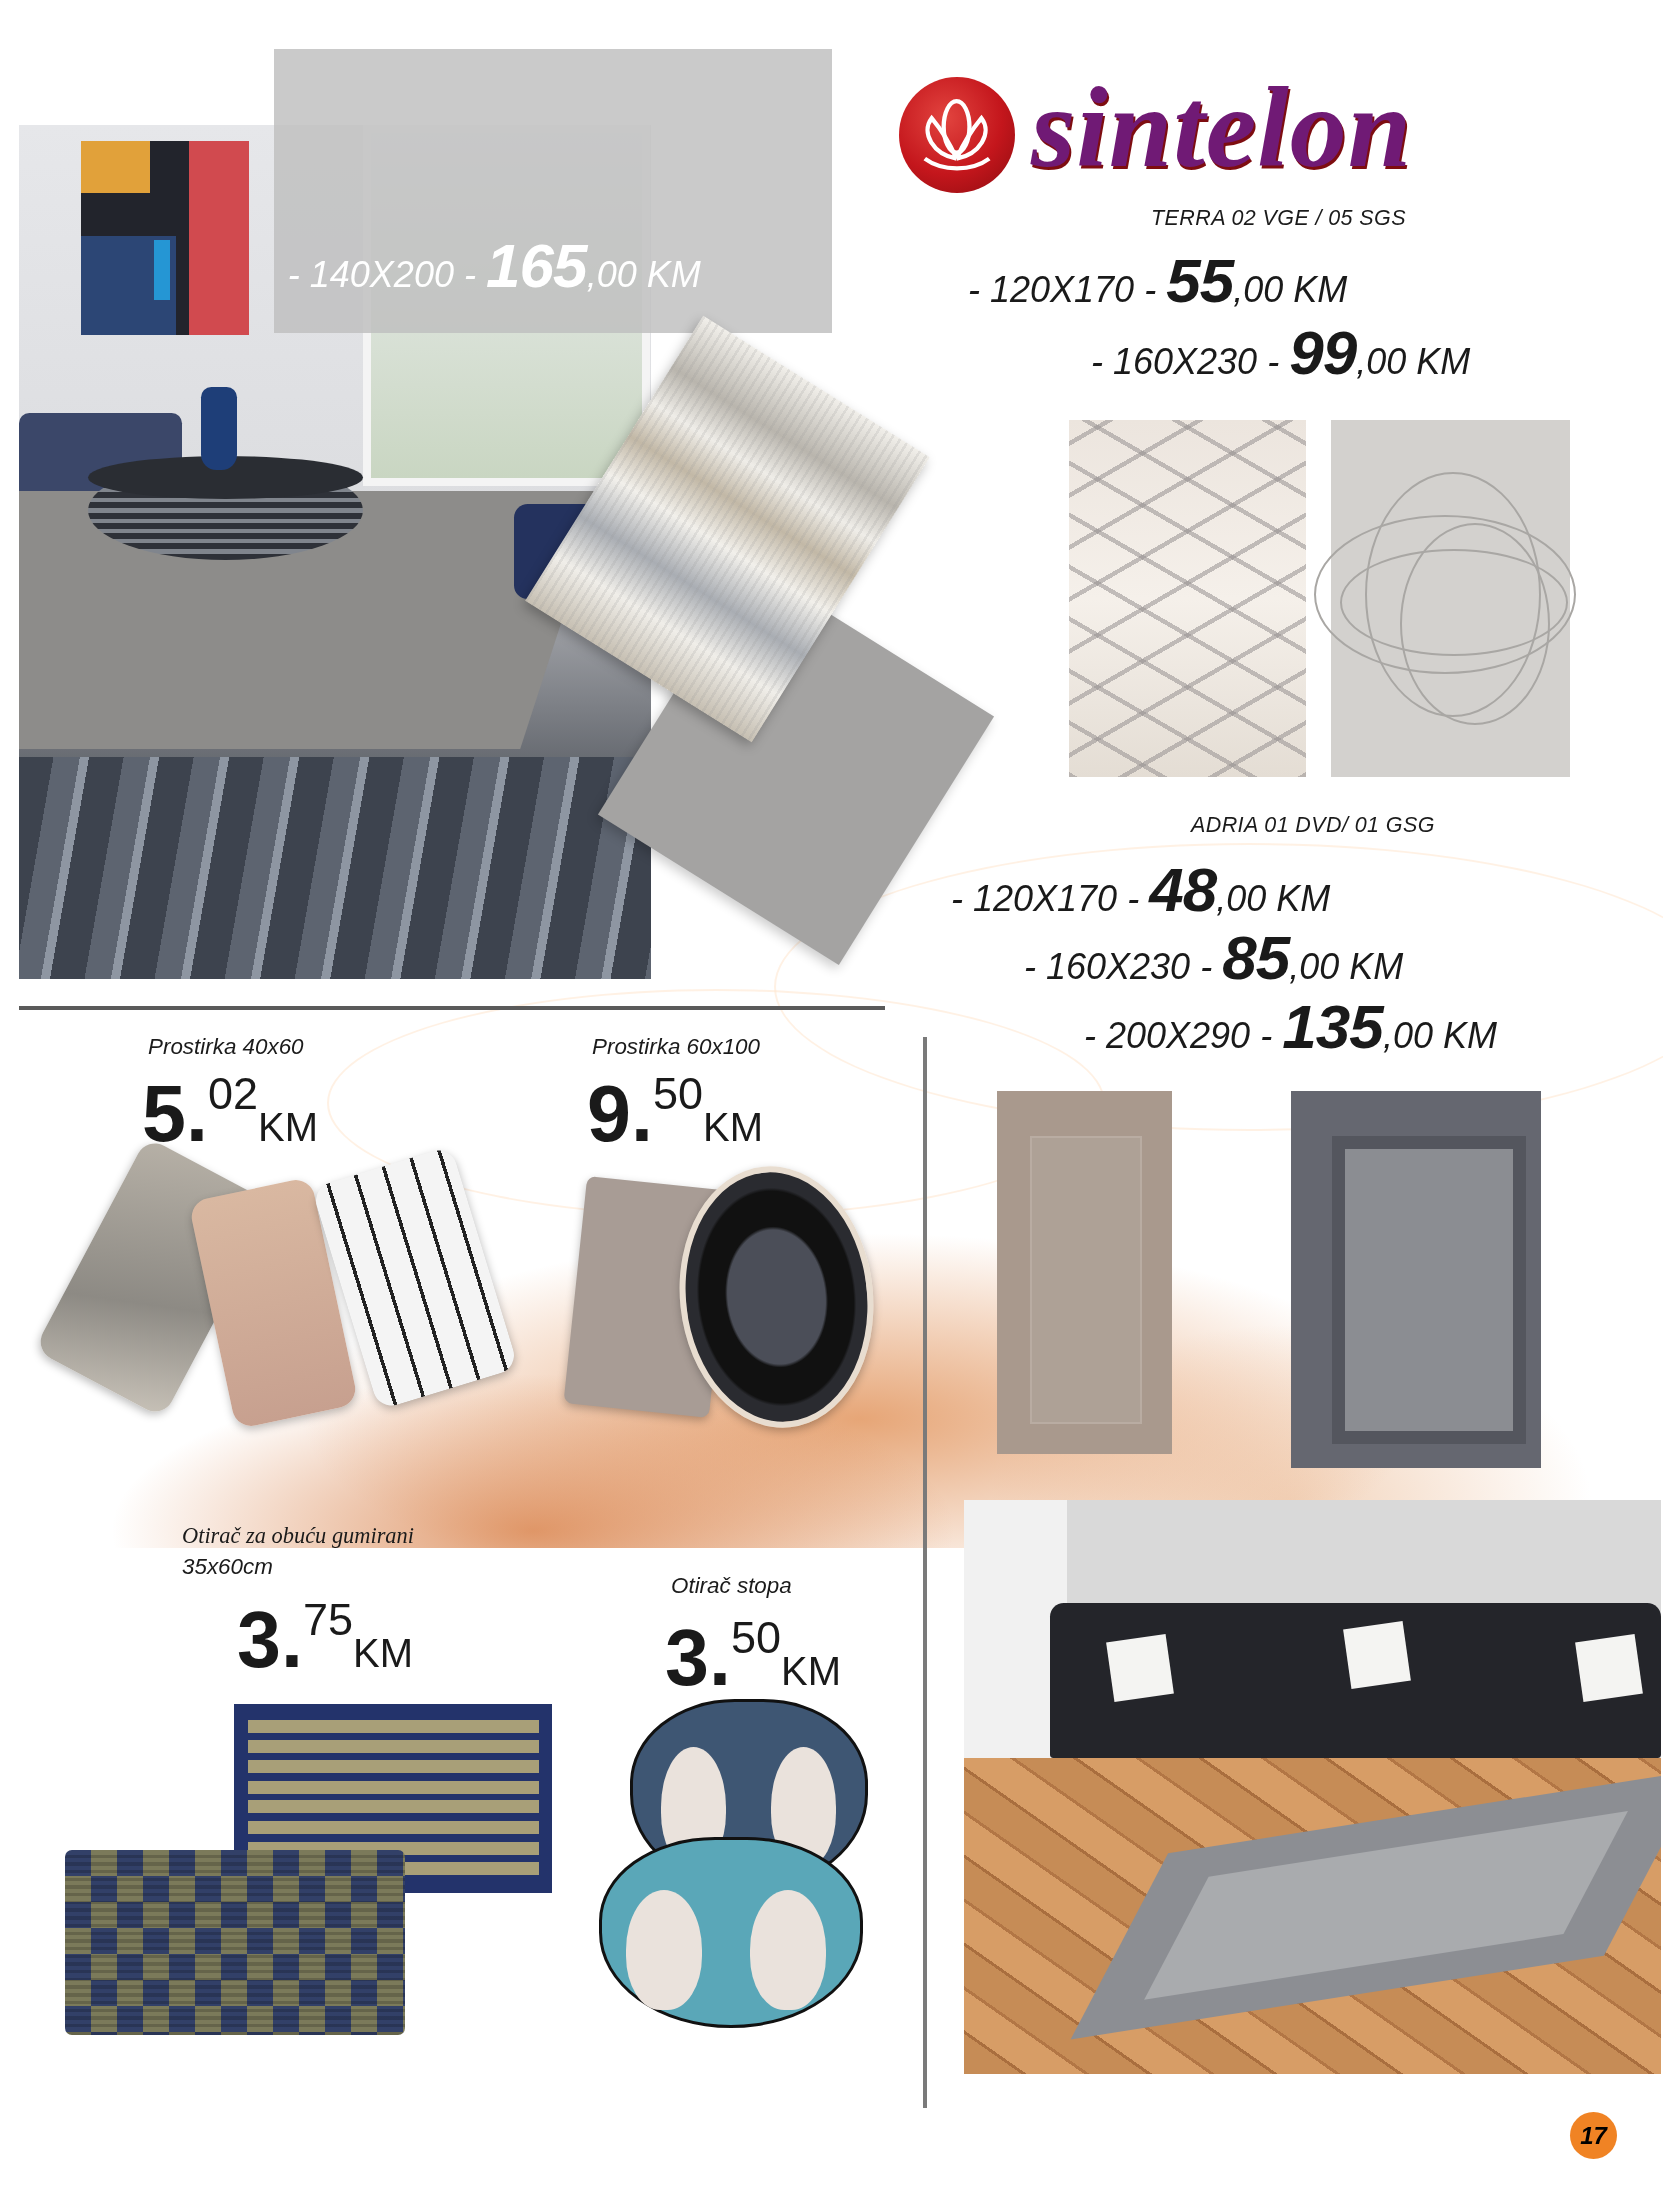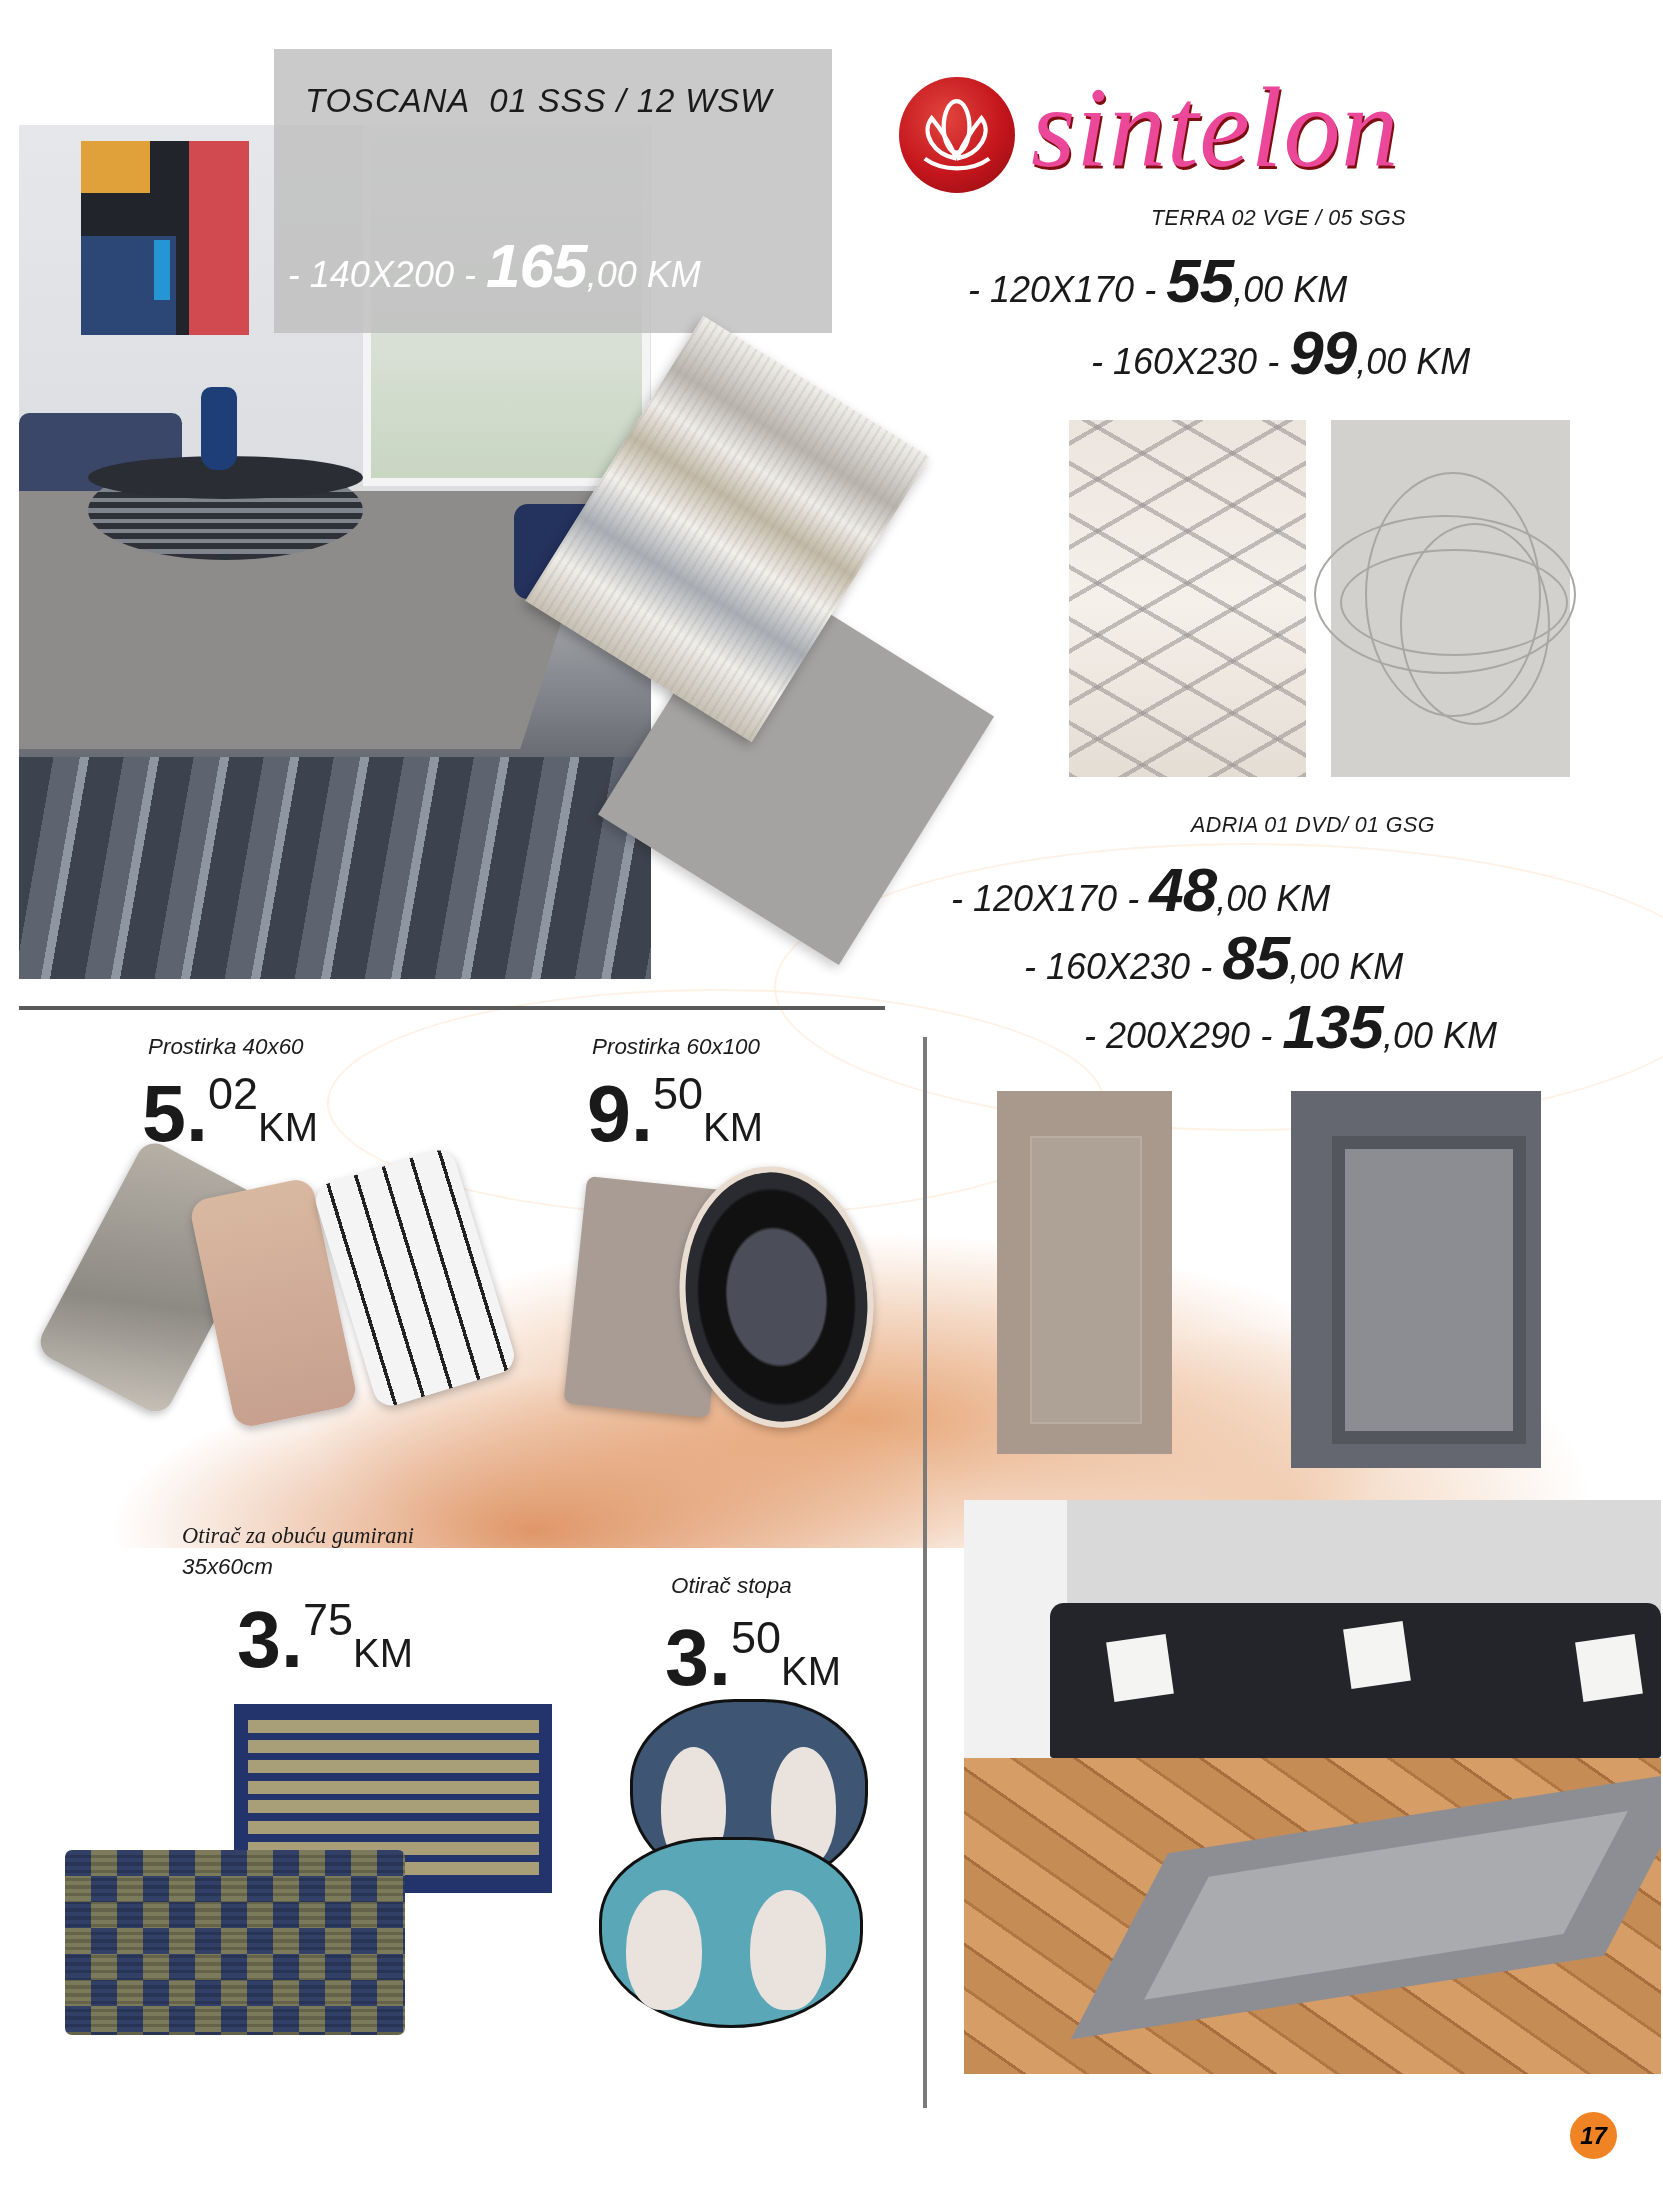--- a/index.html
+++ b/index.html
@@ -38,21 +38,21 @@
   .rug-light{left:594px;top:361px;width:267px;height:336px;transform:rotate(32deg);transform-origin:center;
     background:
       repeating-linear-gradient(90deg,rgba(150,150,150,.18) 0 2.6px,rgba(255,255,255,0) 2.6px 7.7px),
       linear-gradient(180deg,#f1efea 0%,#b9b5ad 18%,#efede8 30%,#c2b8a6 42%,#f2f0eb 55%,#a9adb3 70%,#f0eee9 84%,#c6bfb2 100%);
     box-shadow:0 5.2px 12px rgba(0,0,0,.25);}
   .rug-grey{left:654px;top:619px;width:284px;height:293px;transform:rotate(32deg);background:#a4a3a2;
     box-shadow:0 5.2px 12px rgba(0,0,0,.2);}
   
   .logo-circle{left:899px;top:77px;width:116px;height:116px;border-radius:50%;
     background:radial-gradient(circle at 40% 35%,#e2443f 0%,#c4161c 55%,#8c0c10 100%);}
-  .logo-word{left:1031px;top:62px;font-family:"Liberation Serif","DejaVu Serif",serif;font-size:114px;font-style:italic;font-weight:normal;color:#ec4899;letter-spacing:0.9px;text-shadow:1.7px 2.6px 0 #7e0d10;}
+  .logo-word{left:1031px;top:62px;font-family:"Liberation Serif","DejaVu Serif",serif;font-size:114px;font-style:italic;font-weight:bold;color:#701a75;letter-spacing:0.9px;text-shadow:1.7px 2.6px 0 #7e0d10;}
   
   .ptitle{font-size:22.4px;font-style:italic;color:#1b1b1b;white-space:nowrap;}
   .ptitle-up{font-size:23px;letter-spacing:0.4px;}
   
   .terra1{left:1069px;top:420px;width:237px;height:357px;
     background:
       repeating-linear-gradient(30deg,rgba(150,145,145,.55) 0 4.3px,rgba(0,0,0,0) 4.3px 45px),
       repeating-linear-gradient(-30deg,rgba(150,145,145,.55) 0 4.3px,rgba(0,0,0,0) 4.3px 45px),
       linear-gradient(180deg,#ece5de,#f5f0ea 50%,#e4ddd4);}
   .terra2{left:1331px;top:420px;width:239px;height:357px;background:#d3d1ce;}
@@ -120,21 +120,20 @@
   <div class="abs sofa"></div>
   <div class="abs rug"></div>
   <div class="abs table"></div>
   <div class="abs table-top"></div>
   <div class="abs vase"></div>
   <div class="abs chair"></div>
   <div class="abs floor"></div>
 </div>
 
 <div class="abs price-box">
-  <div class="abs title">TOSCANA  01 SSS / 12 WSW</div>
   <div class="abs pline white" style="left:13.8px;top:181px;">
     <span class="size dash">- </span><span class="size">140X200</span><span class="size"> - </span><span class="big">165</span><span class="dec">,00 KM</span>
   </div>
 </div>
 
 <div class="abs rug-grey"></div>
 <div class="abs rug-light"></div>
 
 <div class="abs logo-circle">
   <svg width="116" height="116" viewBox="0 0 135 135">

